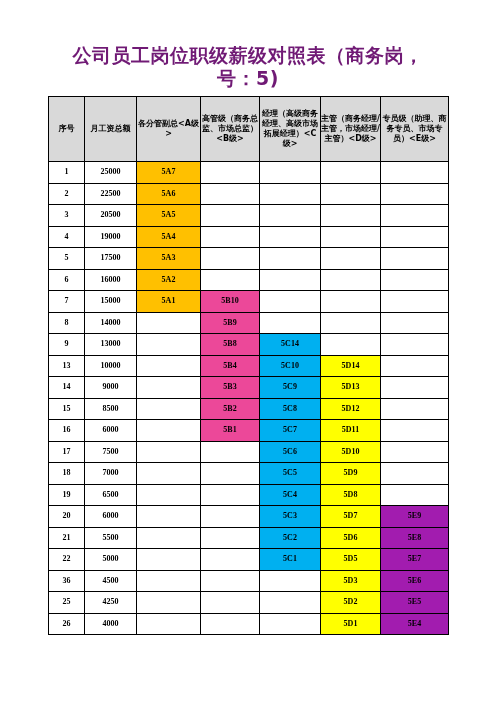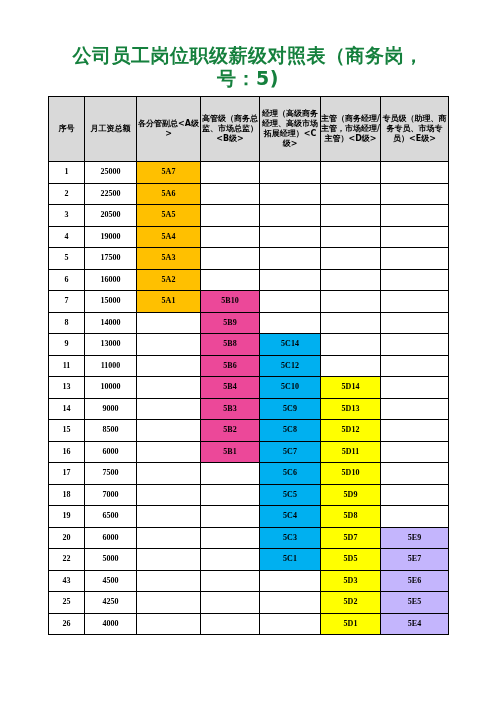--- a/index.html
+++ b/index.html
@@ -24,21 +24,21 @@
   #title {
     position: absolute;
     left: 48px;
     top: 44px;
     width: 400px;
     text-align: center;
     font-family: "DejaVu Sans", "Liberation Sans", sans-serif;
     font-weight: bold;
     font-size: 19px;
     line-height: 23px;
-    color: #15803d;
+    color: #701a75;
     letter-spacing: 0.5px;
   }
   #grid-wrap {
     position: absolute;
     left: 48px;
     top: 96px;
     width: 400px;
   }
   table.salary-grid {
     border-collapse: collapse;
@@ -81,21 +81,21 @@
     height: 20.5px;
     line-height: 20.5px;
     font-family: "Liberation Serif", "DejaVu Serif", serif;
     font-weight: bold;
     font-size: 8.5px;
   }
   td.lv-a { background: #ffc000; }
   td.lv-b { background: #ec4899; }
   td.lv-c { background: #00b0f0; }
   td.lv-d { background: #ffff00; }
-  td.lv-e { background: #c4b5fd; }
+  td.lv-e { background: #a21caf; }
   td.empty { background: #ffffff; }
 </style>
 </head>
 <body>
 
 <div id="page">
 
   <div id="title">
     <span>公司员工岗位职级薪级对照表（商务岗，</span><br>
     <span>号：5)</span>
@@ -199,29 +199,20 @@
           <tr>
             <td class="">9</td>
             <td class="">13000</td>
             <td class="empty"></td>
             <td class="lv-b">5B8</td>
             <td class="lv-c">5C14</td>
             <td class="empty"></td>
             <td class="empty"></td>
           </tr>
           <tr>
-            <td class="">11</td>
-            <td class="">11000</td>
-            <td class="empty"></td>
-            <td class="lv-b">5B6</td>
-            <td class="lv-c">5C12</td>
-            <td class="empty"></td>
-            <td class="empty"></td>
-          </tr>
-          <tr>
             <td class="">13</td>
             <td class="">10000</td>
             <td class="empty"></td>
             <td class="lv-b">5B4</td>
             <td class="lv-c">5C10</td>
             <td class="lv-d">5D14</td>
             <td class="empty"></td>
           </tr>
           <tr>
             <td class="">14</td>
@@ -280,30 +271,39 @@
           <tr>
             <td class="">20</td>
             <td class="">6000</td>
             <td class="empty"></td>
             <td class="empty"></td>
             <td class="lv-c">5C3</td>
             <td class="lv-d">5D7</td>
             <td class="lv-e">5E9</td>
           </tr>
           <tr>
+            <td class="">21</td>
+            <td class="">5500</td>
+            <td class="empty"></td>
+            <td class="empty"></td>
+            <td class="lv-c">5C2</td>
+            <td class="lv-d">5D6</td>
+            <td class="lv-e">5E8</td>
+          </tr>
+          <tr>
             <td class="">22</td>
             <td class="">5000</td>
             <td class="empty"></td>
             <td class="empty"></td>
             <td class="lv-c">5C1</td>
             <td class="lv-d">5D5</td>
             <td class="lv-e">5E7</td>
           </tr>
           <tr>
-            <td class="">43</td>
+            <td class="">36</td>
             <td class="">4500</td>
             <td class="empty"></td>
             <td class="empty"></td>
             <td class="empty"></td>
             <td class="lv-d">5D3</td>
             <td class="lv-e">5E6</td>
           </tr>
           <tr>
             <td class="">25</td>
             <td class="">4250</td>

